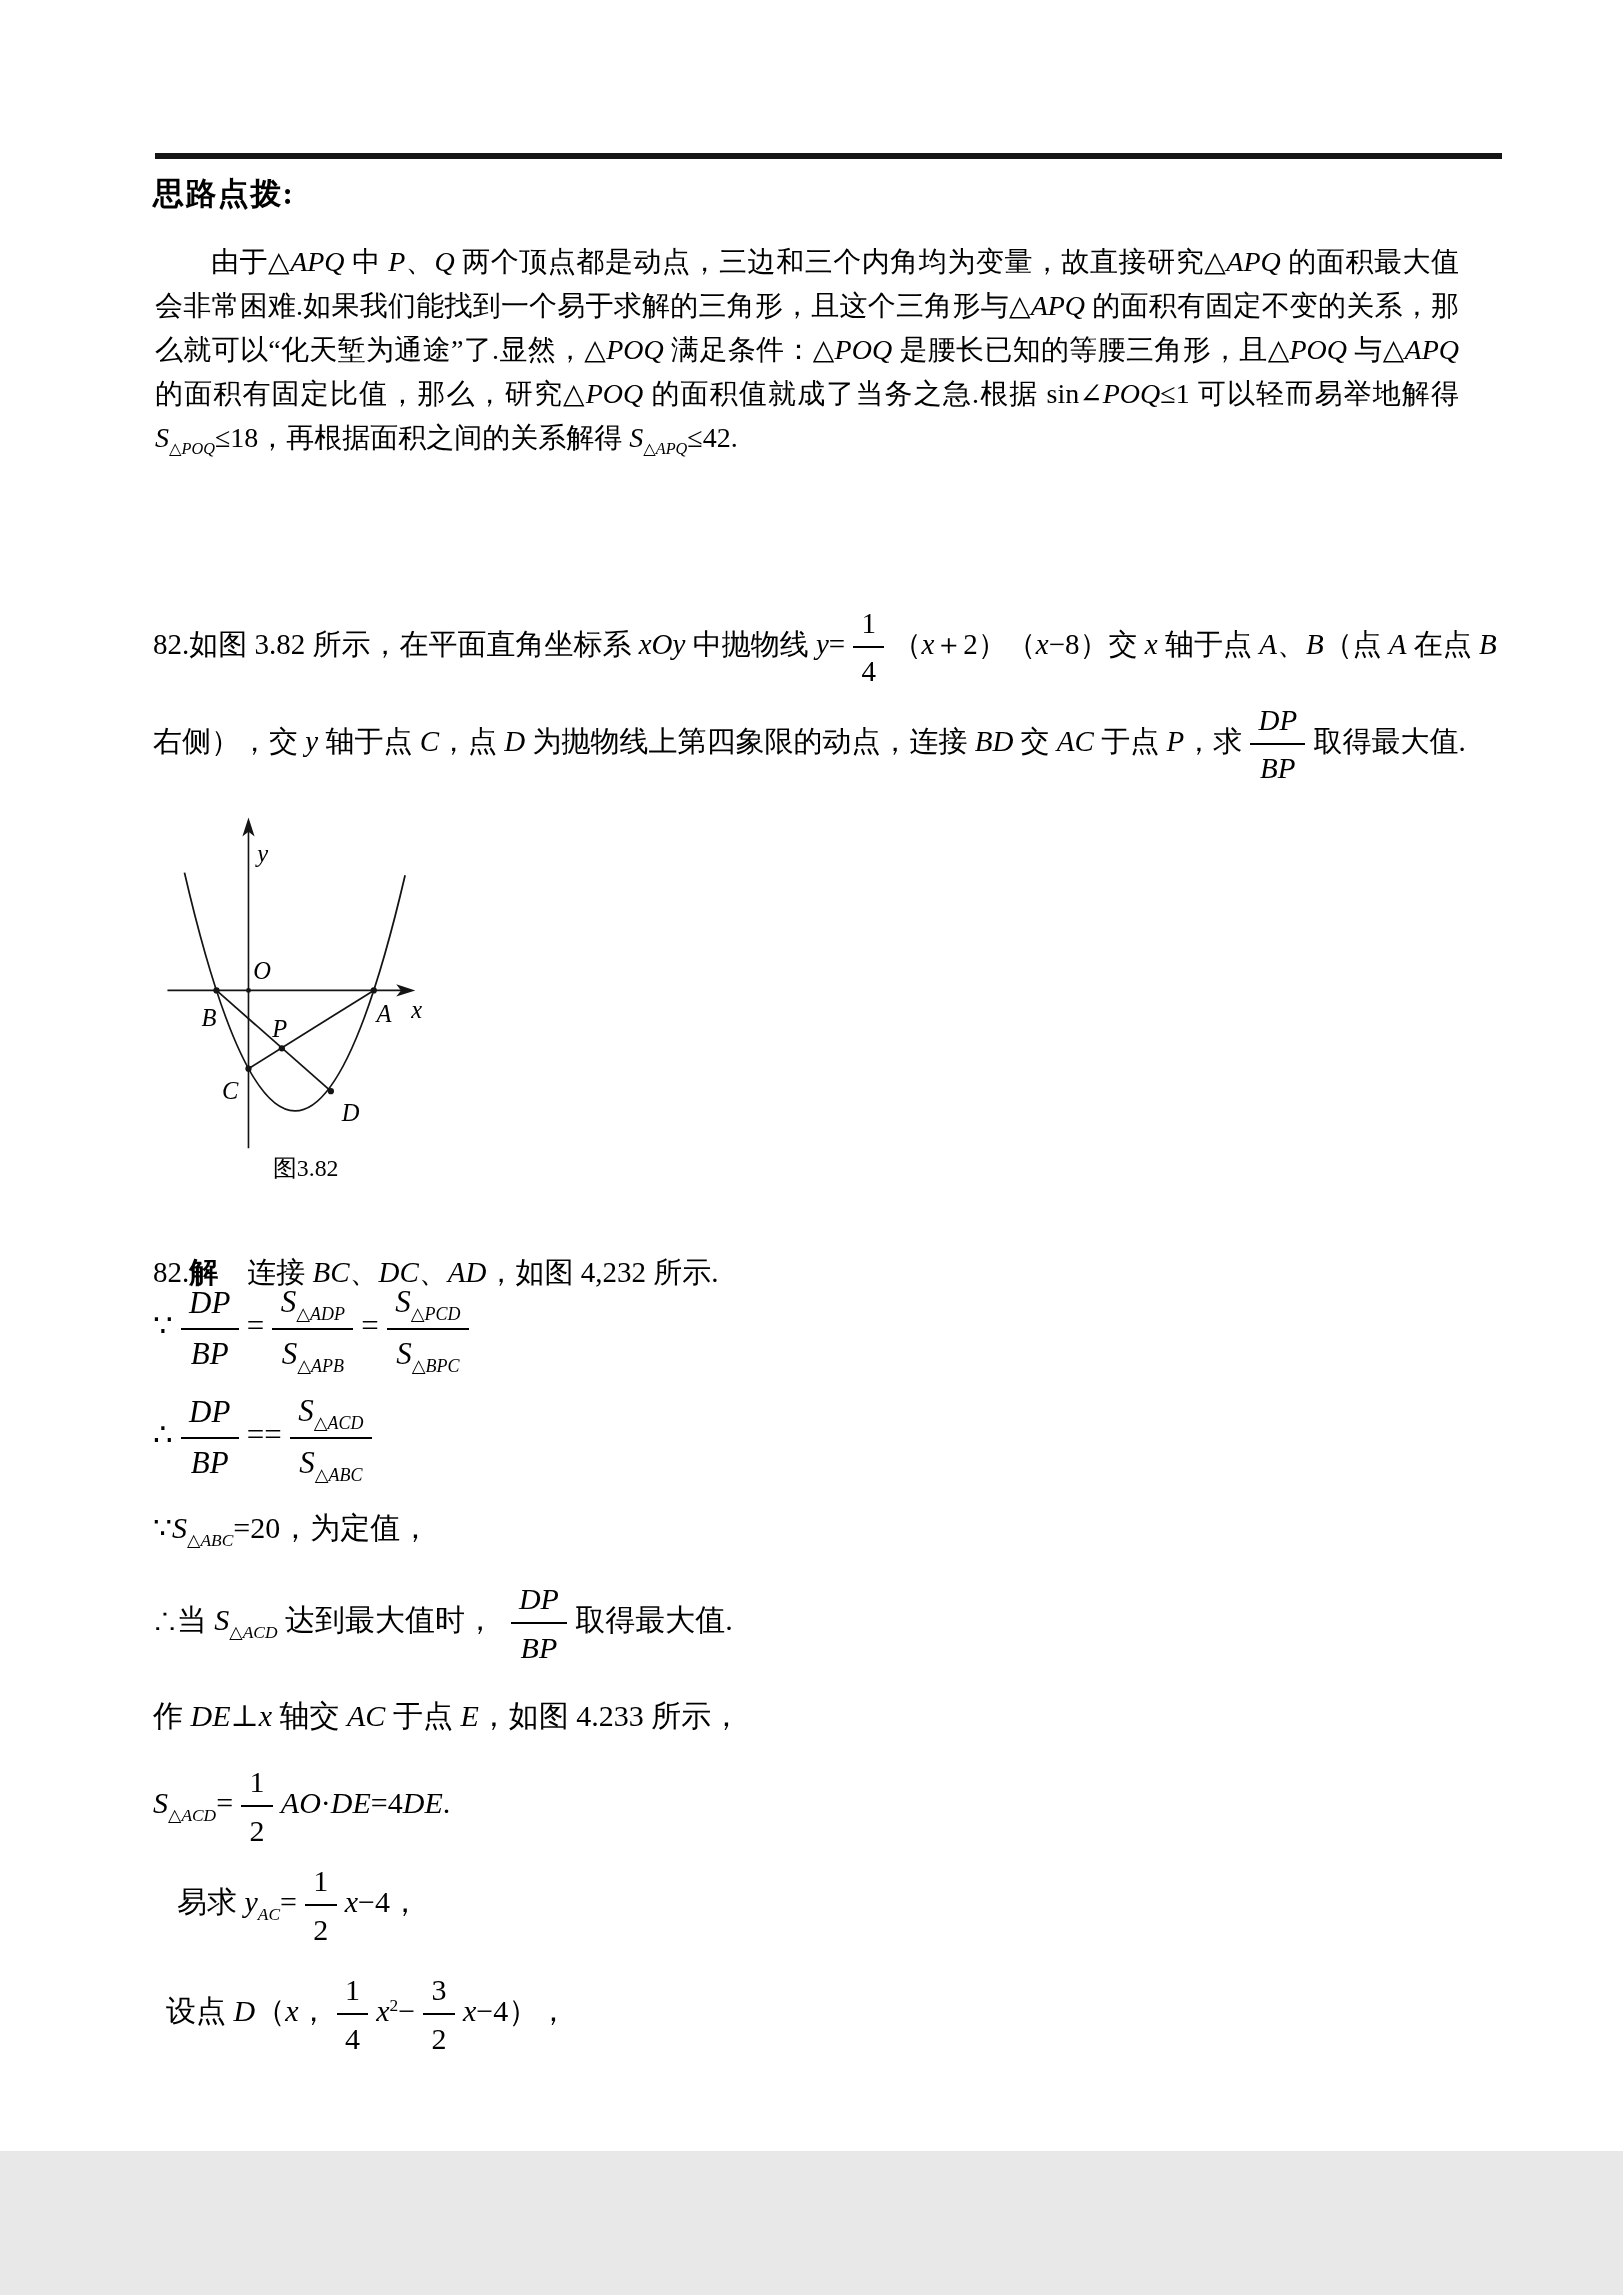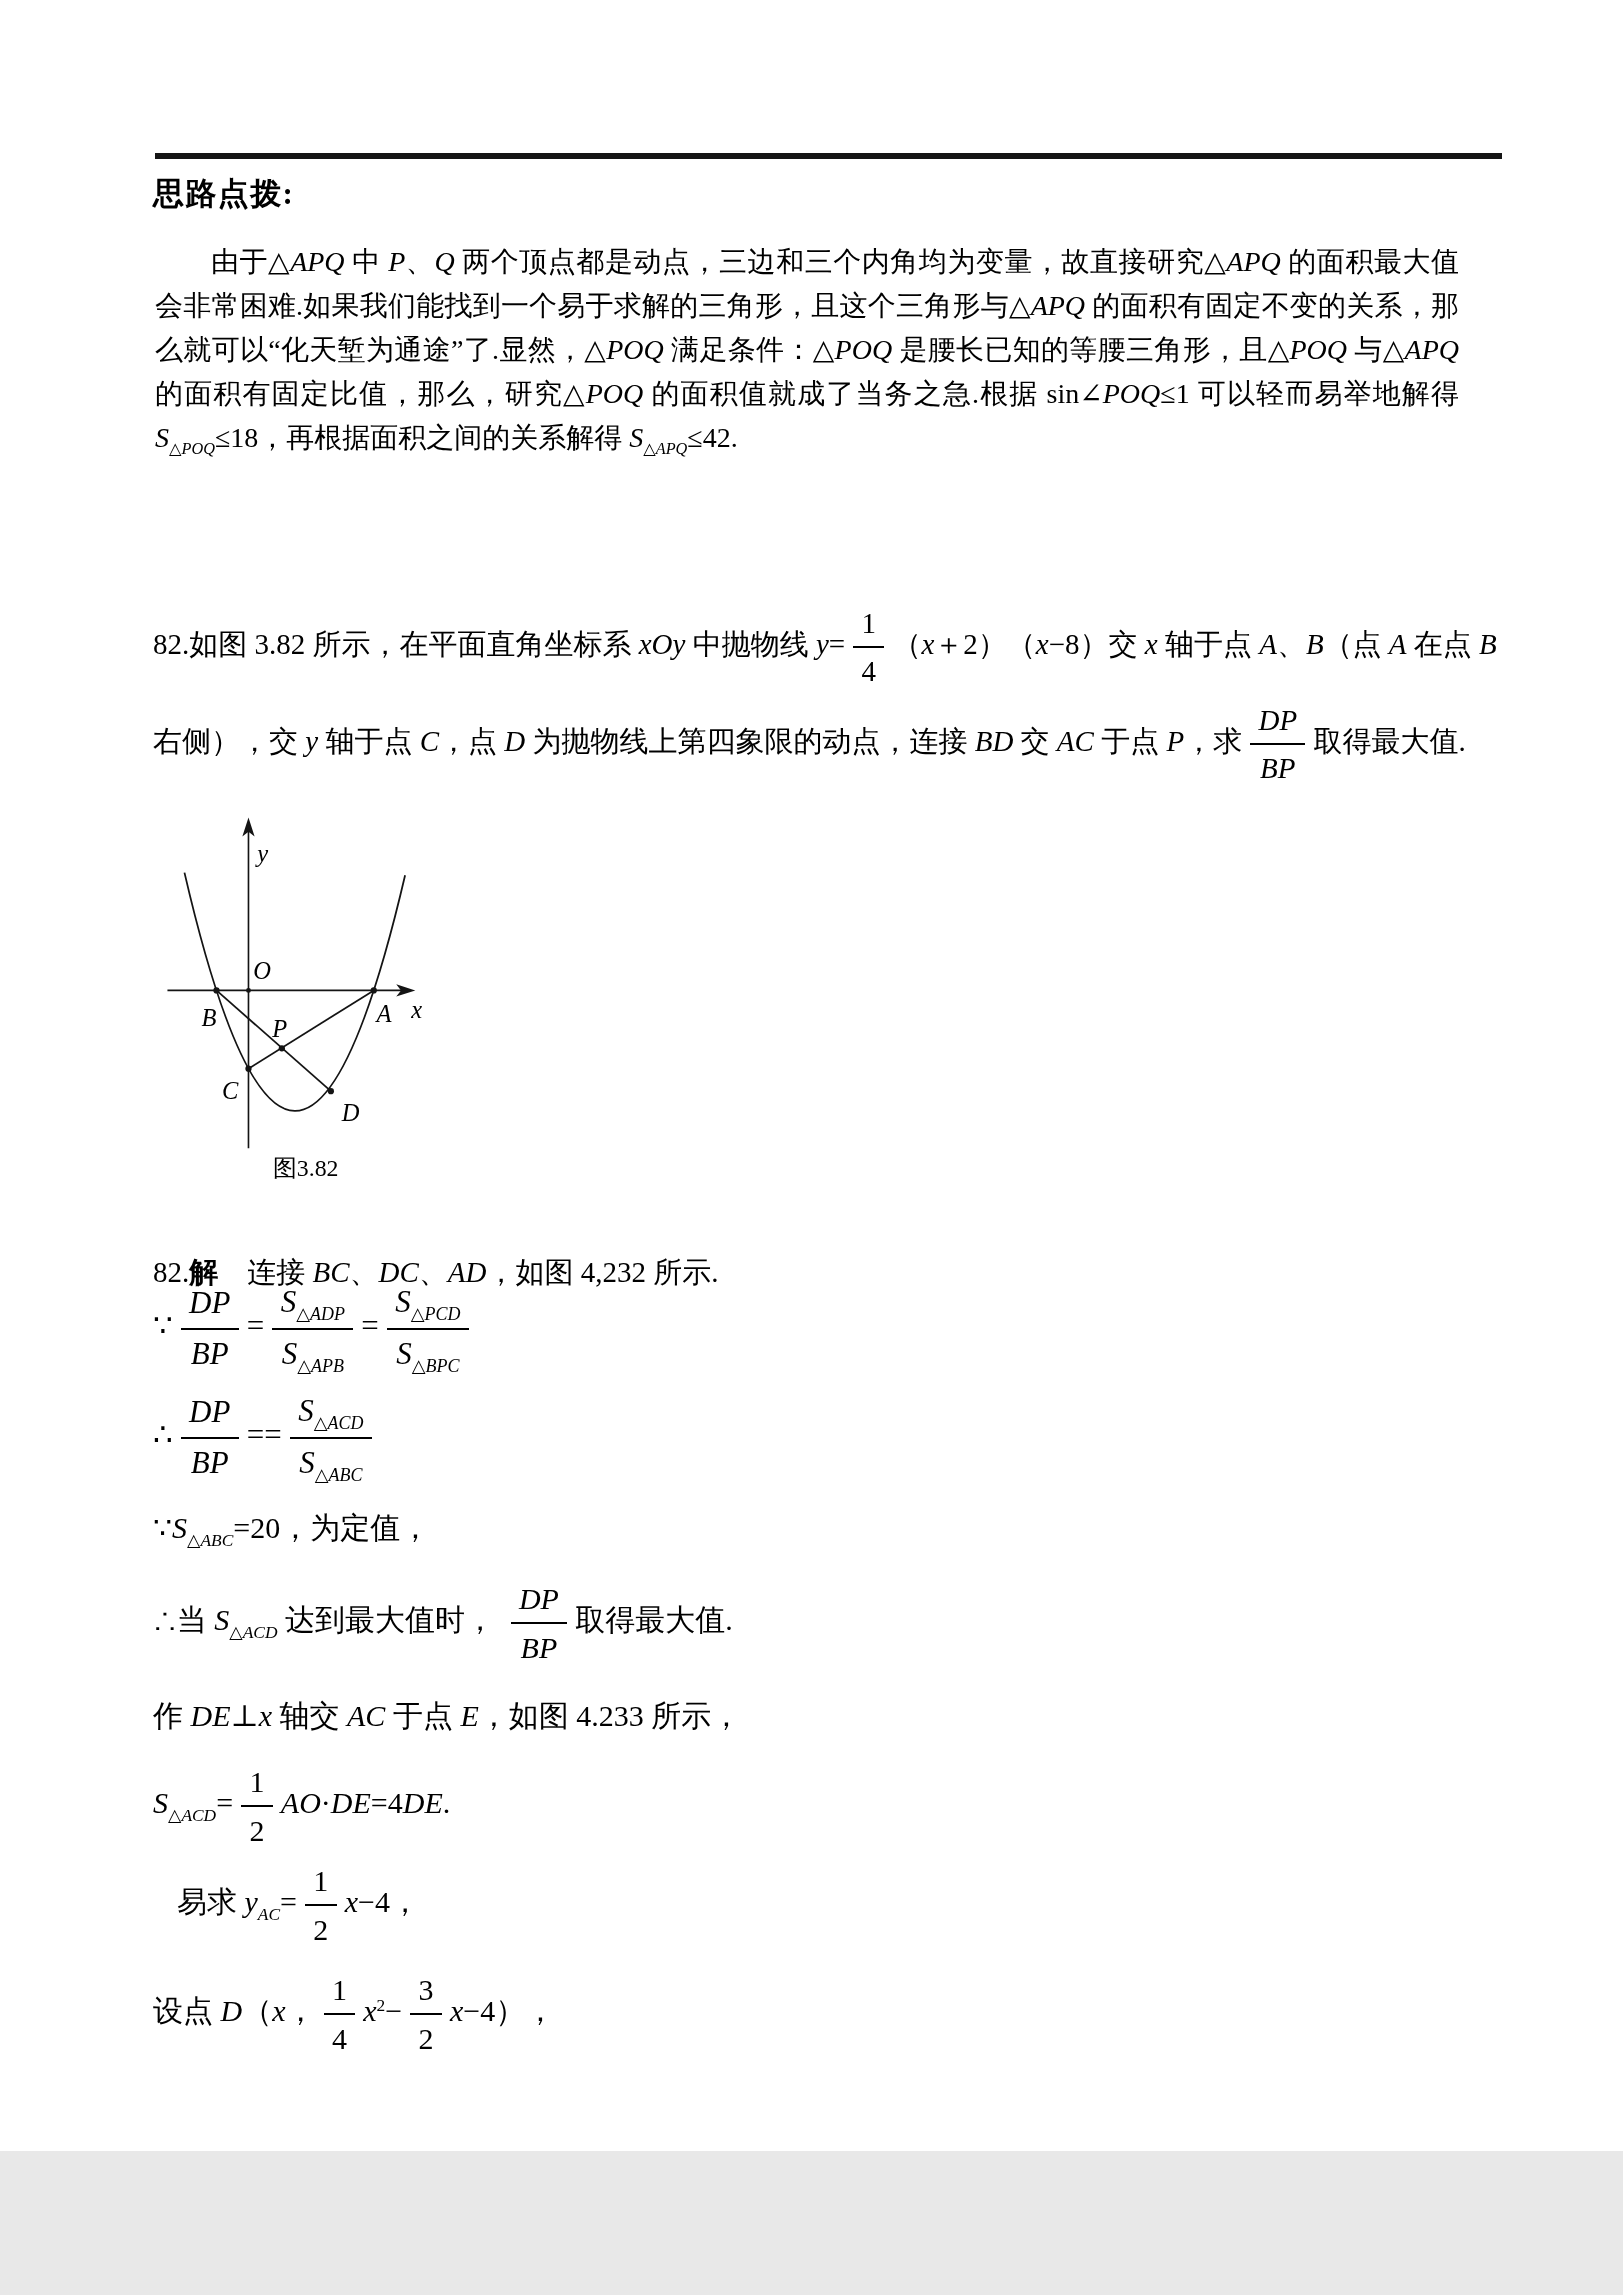--- a/index.html
+++ b/index.html
@@ -128,21 +128,21 @@
   <div class="mline" style="top:1745px;line-height:116px;"><span class="st-i">S</span><span class="st-sub">△</span><span class="st-i st-sub">ACD</span><span>=</span><span class="frac">
         <span class="num"><span>1</span></span>
         <span class="den"><span>2</span></span>
       </span><span class="st-i">AO</span><span>·</span><span class="st-i">DE</span><span>=4</span><span class="st-i">DE</span><span>.</span></div>
 
   <div class="mline" style="top:1844px;line-height:116px;margin-left:24px;"><span>易求 </span><span class="st-i">y</span><span class="st-i st-sub">AC</span><span>=</span><span class="frac">
         <span class="num"><span>1</span></span>
         <span class="den"><span>2</span></span>
       </span><span class="st-i">x</span><span>−4，</span></div>
 
-  <div class="mline" style="top:1951px;line-height:119px;"><span>设点 </span><span class="st-i">D</span><span>（</span><span class="st-i">x</span><span>，</span><span class="frac">
+  <div class="mline" style="top:1951px;line-height:119px;margin-left:13px;"><span>设点 </span><span class="st-i">D</span><span>（</span><span class="st-i">x</span><span>，</span><span class="frac">
         <span class="num"><span>1</span></span>
         <span class="den"><span>4</span></span>
       </span><span class="st-i">x</span><span class="st-sup">2</span><span>−</span><span class="frac">
         <span class="num"><span>3</span></span>
         <span class="den"><span>2</span></span>
       </span><span class="st-i">x</span><span>−4），</span></div>
 
 </div>
 
 

